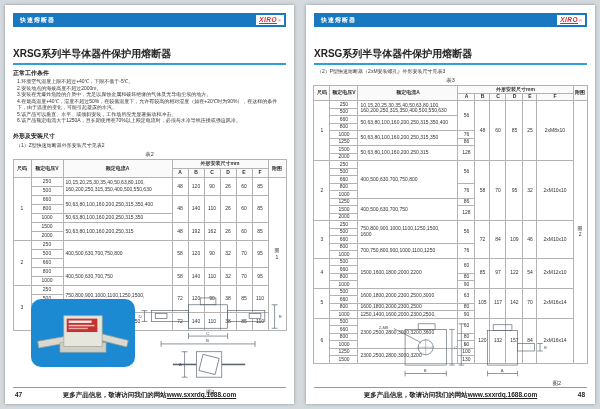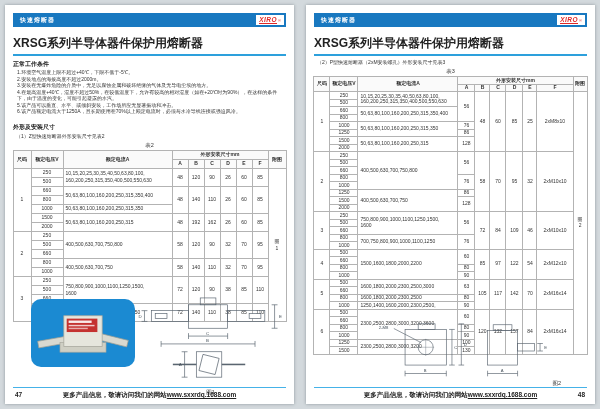--- a/index.html
+++ b/index.html
@@ -11,21 +11,21 @@
   .page.pright{left:306px;}
 
   .hbar{height:14px;background:#1878c0;display:flex;align-items:center;justify-content:space-between;
         margin:8px 8px 0 8px;padding:0 2px 0 7px;}
   .hbar-label{color:#fff;font-size:6px;font-weight:bold;letter-spacing:1px;}
   .logo-box{background:#fff;height:10px;display:flex;align-items:center;padding:0 3px;}
   .logo-text{color:#e02828;font-size:6.5px;font-weight:bold;font-style:italic;letter-spacing:.5px;
              border-bottom:1px solid #e02828;line-height:7px;}
   .logo-reg{color:#e02828;font-size:4px;margin-left:1px;}
 
-  .ptitle{margin:8px 8px 0 8px;font-size:12px;font-weight:bold;color:#222;}
+  .ptitle{margin:20px 8px 0 8px;font-size:10px;font-weight:bold;color:#222;}
   .title-rule{height:2px;background:#2da0dc;margin:2px 8px 0 8px;}
 
   .wc{margin:4px 8px 0 8px;}
   .sec-h{font-size:6px;font-weight:bold;color:#222;}
   .wc-item{font-size:5px;color:#333;line-height:6.5px;padding-left:4px;}
 
   .dim-h{margin:8px 8px 0 8px;}
   .dim-note{font-size:5px;color:#333;margin:1px 8px 0 8px;padding-left:3px;}
   .tcaption{text-align:center;font-size:5.5px;color:#333;margin-top:3px;}
 

